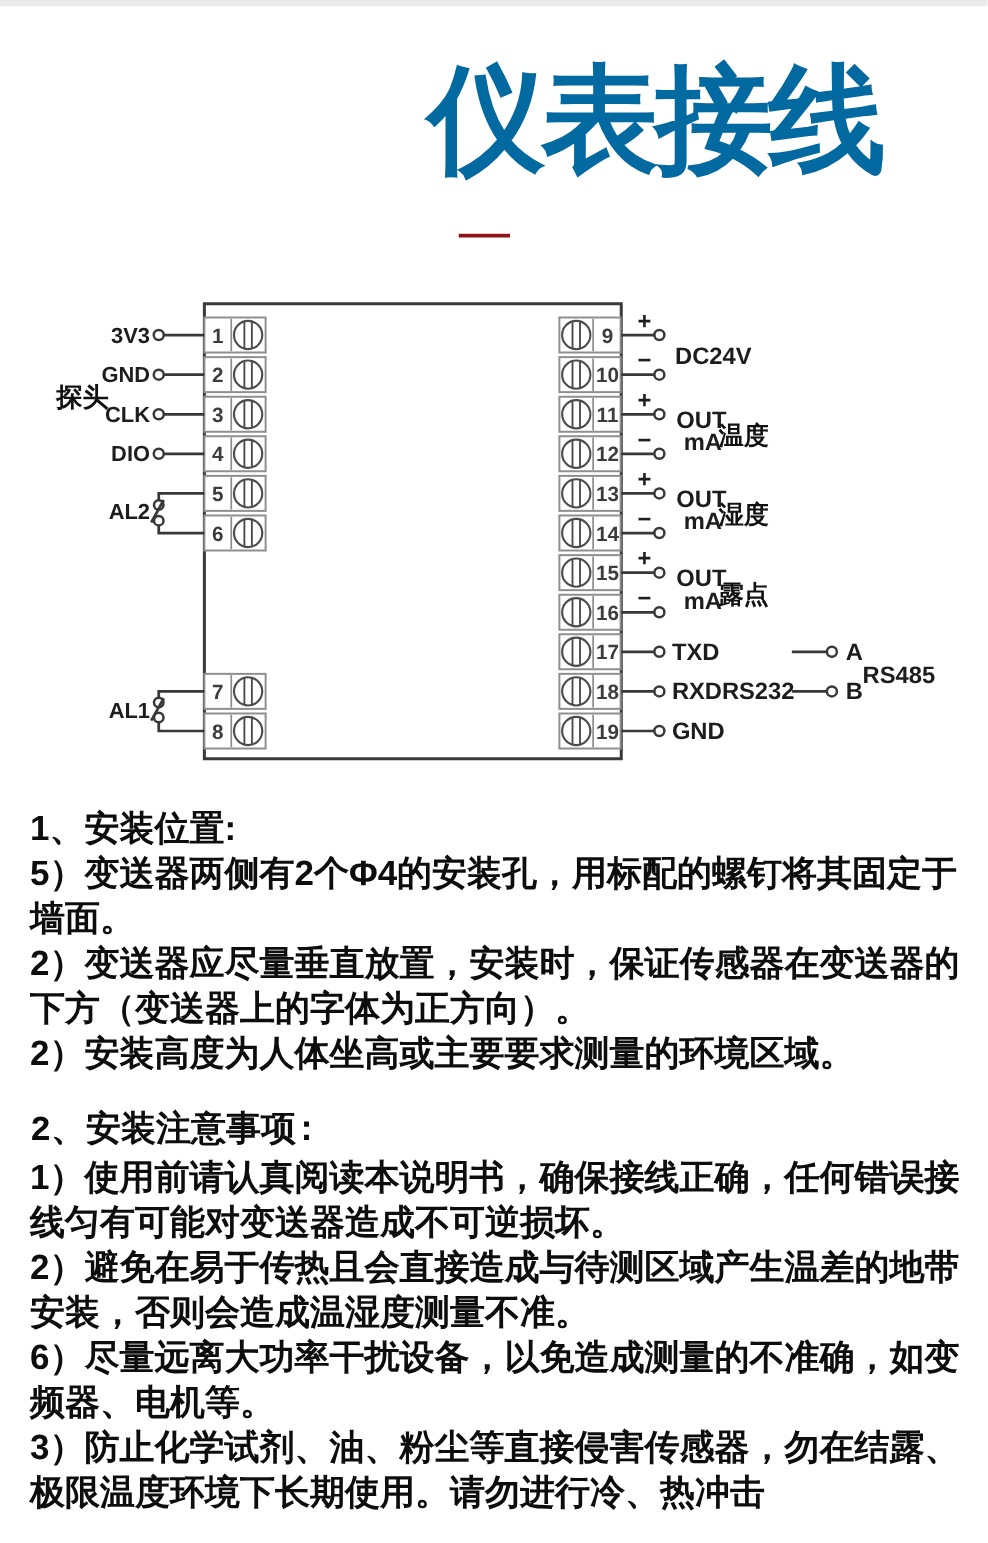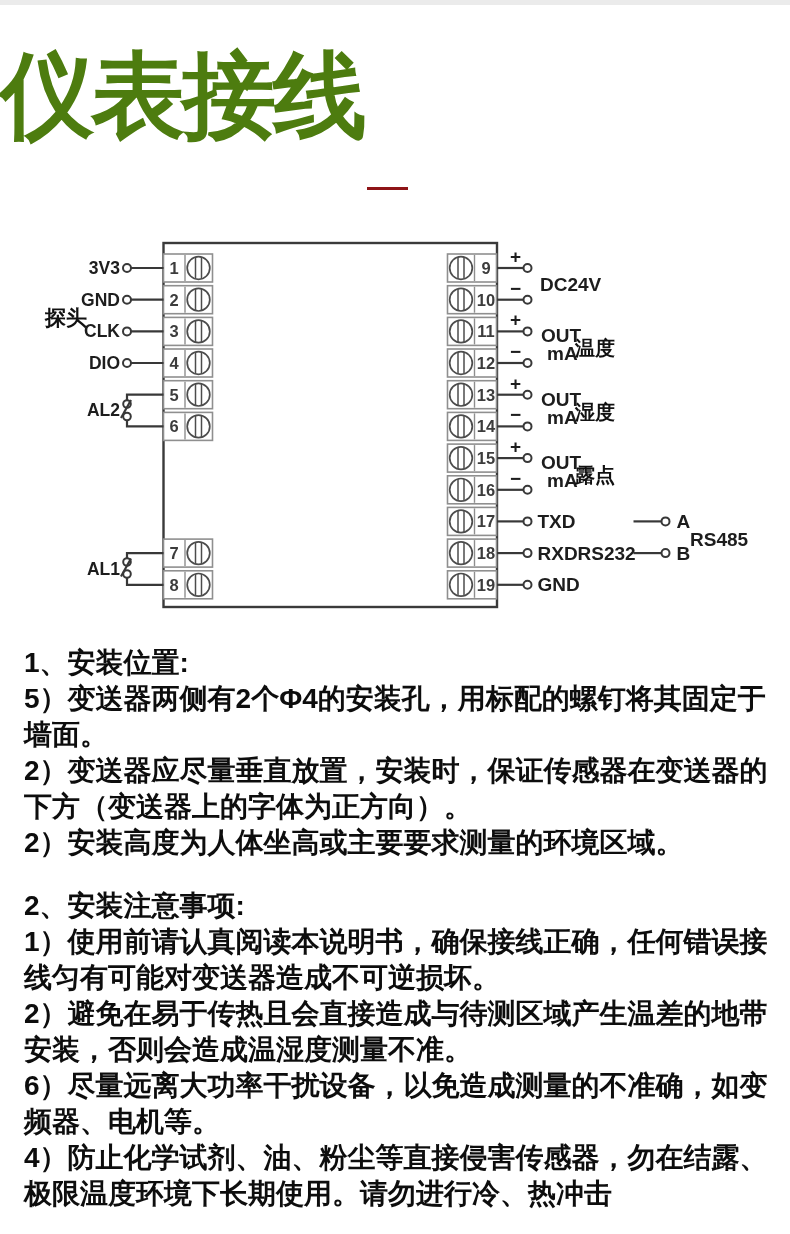--- a/index.html
+++ b/index.html
@@ -3,22 +3,22 @@
 <meta charset="utf-8">
 <style>
   html,body{margin:0;padding:0;}
   body{
     width:790px;height:1234px;position:relative;background:#ffffff;
     font-family:"Liberation Sans",sans-serif;overflow:hidden;
   }
   .topbar{position:absolute;top:0;left:0;width:790px;height:5px;background:#ebebeb;}
   .title{
     position:absolute;top:44px;left:0;width:706px;margin:0;
-    text-align:left;font-size:94px;line-height:104px;font-weight:900;
-    color:#4d7c0f;letter-spacing:-3px;
+    text-align:right;font-size:94px;line-height:104px;font-weight:900;
+    color:#0369a1;letter-spacing:-3px;
     font-family:"Liberation Sans",sans-serif;
   }
   .underline{position:absolute;top:187px;left:367px;width:41px;height:3px;background:#8e1417;}
   svg.diagram{position:absolute;top:236px;left:0;}
   .body-rect{fill:#ffffff;stroke:#3a3a3a;stroke-width:2.4;}
   .tbox{fill:#ffffff;stroke:#8f8f8f;stroke-width:1.6;}
   .tdiv{stroke:#8f8f8f;stroke-width:1.4;}
   .screw circle{fill:#ffffff;stroke:#4c4c4c;stroke-width:1.7;}
   .screw line{stroke:#4c4c4c;stroke-width:1.5;}
   .wire{stroke:#383838;stroke-width:2.2;fill:none;}
@@ -28,21 +28,21 @@
   .plabel{font-size:17.5px;font-weight:700;fill:#1d1d1d;text-anchor:end;}
   .slabel{font-size:19px;font-weight:700;fill:#1d1d1d;}
   .sign{font-size:19px;font-weight:700;fill:#1d1d1d;text-anchor:middle;}
   .cn{font-size:20px;font-weight:600;fill:#111111;}
   .cn-big{font-size:21px;font-weight:600;fill:#111111;}
   .textblock{
     position:absolute;top:645px;left:24px;width:748px;
     font-size:28px;line-height:36px;font-weight:600;color:#0d0d0d;
   }
   .textblock p{margin:0;}
-  .sec-gap{margin-top:27px !important;}
+  .sec-gap{margin-top:27px !important;font-family:Liberation Mono, monospace;}
 </style>
 </head>
 <body>
 
 <div class="topbar"></div>
 
 <h1 class="title">仪表接线</h1>
 <div class="underline"></div>
 
 <svg class="diagram" width="790" height="395" viewBox="0 236 790 395" xmlns="http://www.w3.org/2000/svg">
@@ -284,14 +284,14 @@
 
 <div class="textblock">
   <p>1、安装位置:</p>
   <p>5）变送器两侧有2个Φ4的安装孔，用标配的螺钉将其固定于墙面。</p>
   <p>2）变送器应尽量垂直放置，安装时，保证传感器在变送器的下方（变送器上的字体为正方向）。</p>
   <p>2）安装高度为人体坐高或主要要求测量的环境区域。</p>
   <p class="sec-gap">2、安装注意事项:</p>
   <p>1）使用前请认真阅读本说明书，确保接线正确，任何错误接线匀有可能对变送器造成不可逆损坏。</p>
   <p>2）避免在易于传热且会直接造成与待测区域产生温差的地带安装，否则会造成温湿度测量不准。</p>
   <p>6）尽量远离大功率干扰设备，以免造成测量的不准确，如变频器、电机等。</p>
-  <p>4）防止化学试剂、油、粉尘等直接侵害传感器，勿在结露、极限温度环境下长期使用。请勿进行冷、热冲击</p>
+  <p>3）防止化学试剂、油、粉尘等直接侵害传感器，勿在结露、极限温度环境下长期使用。请勿进行冷、热冲击</p>
 </div>
 
 </body></html>

